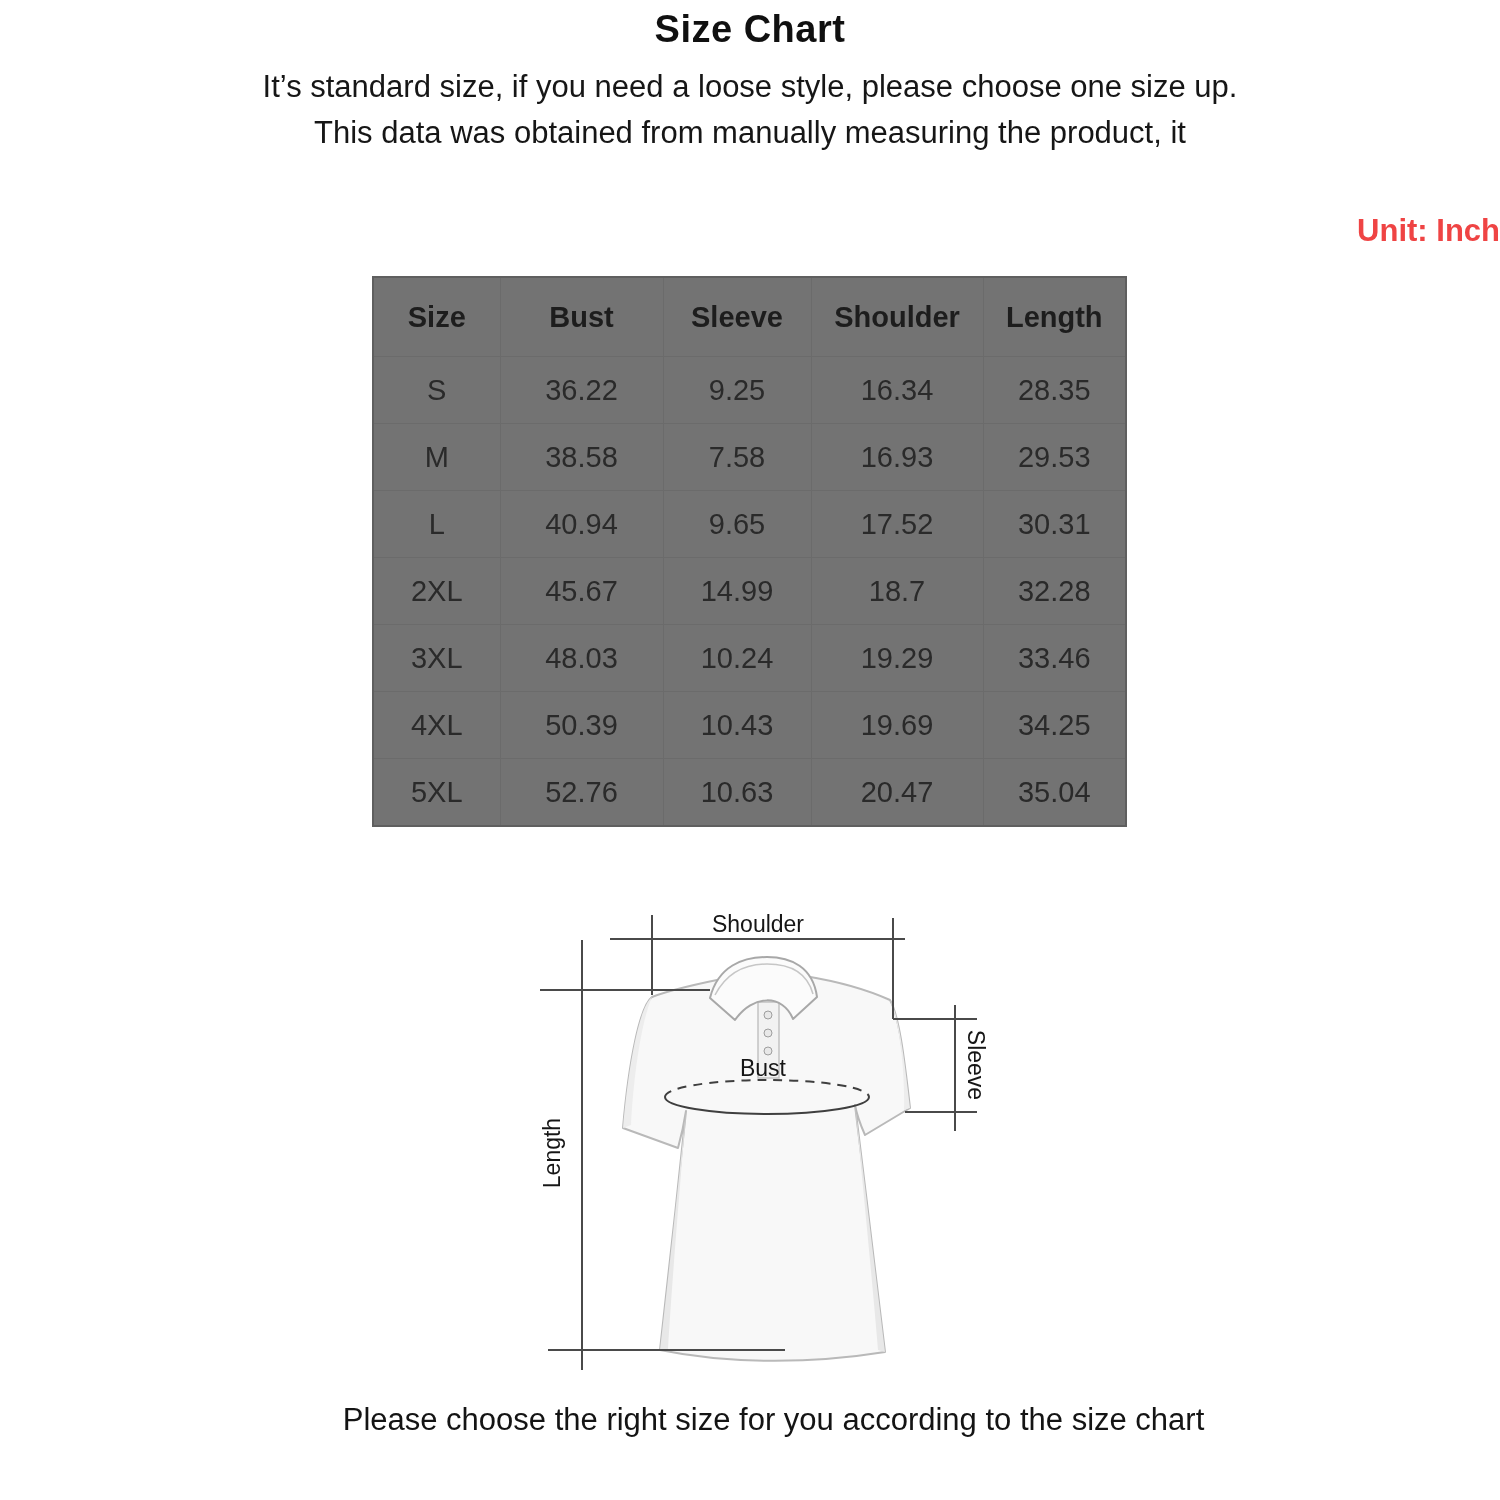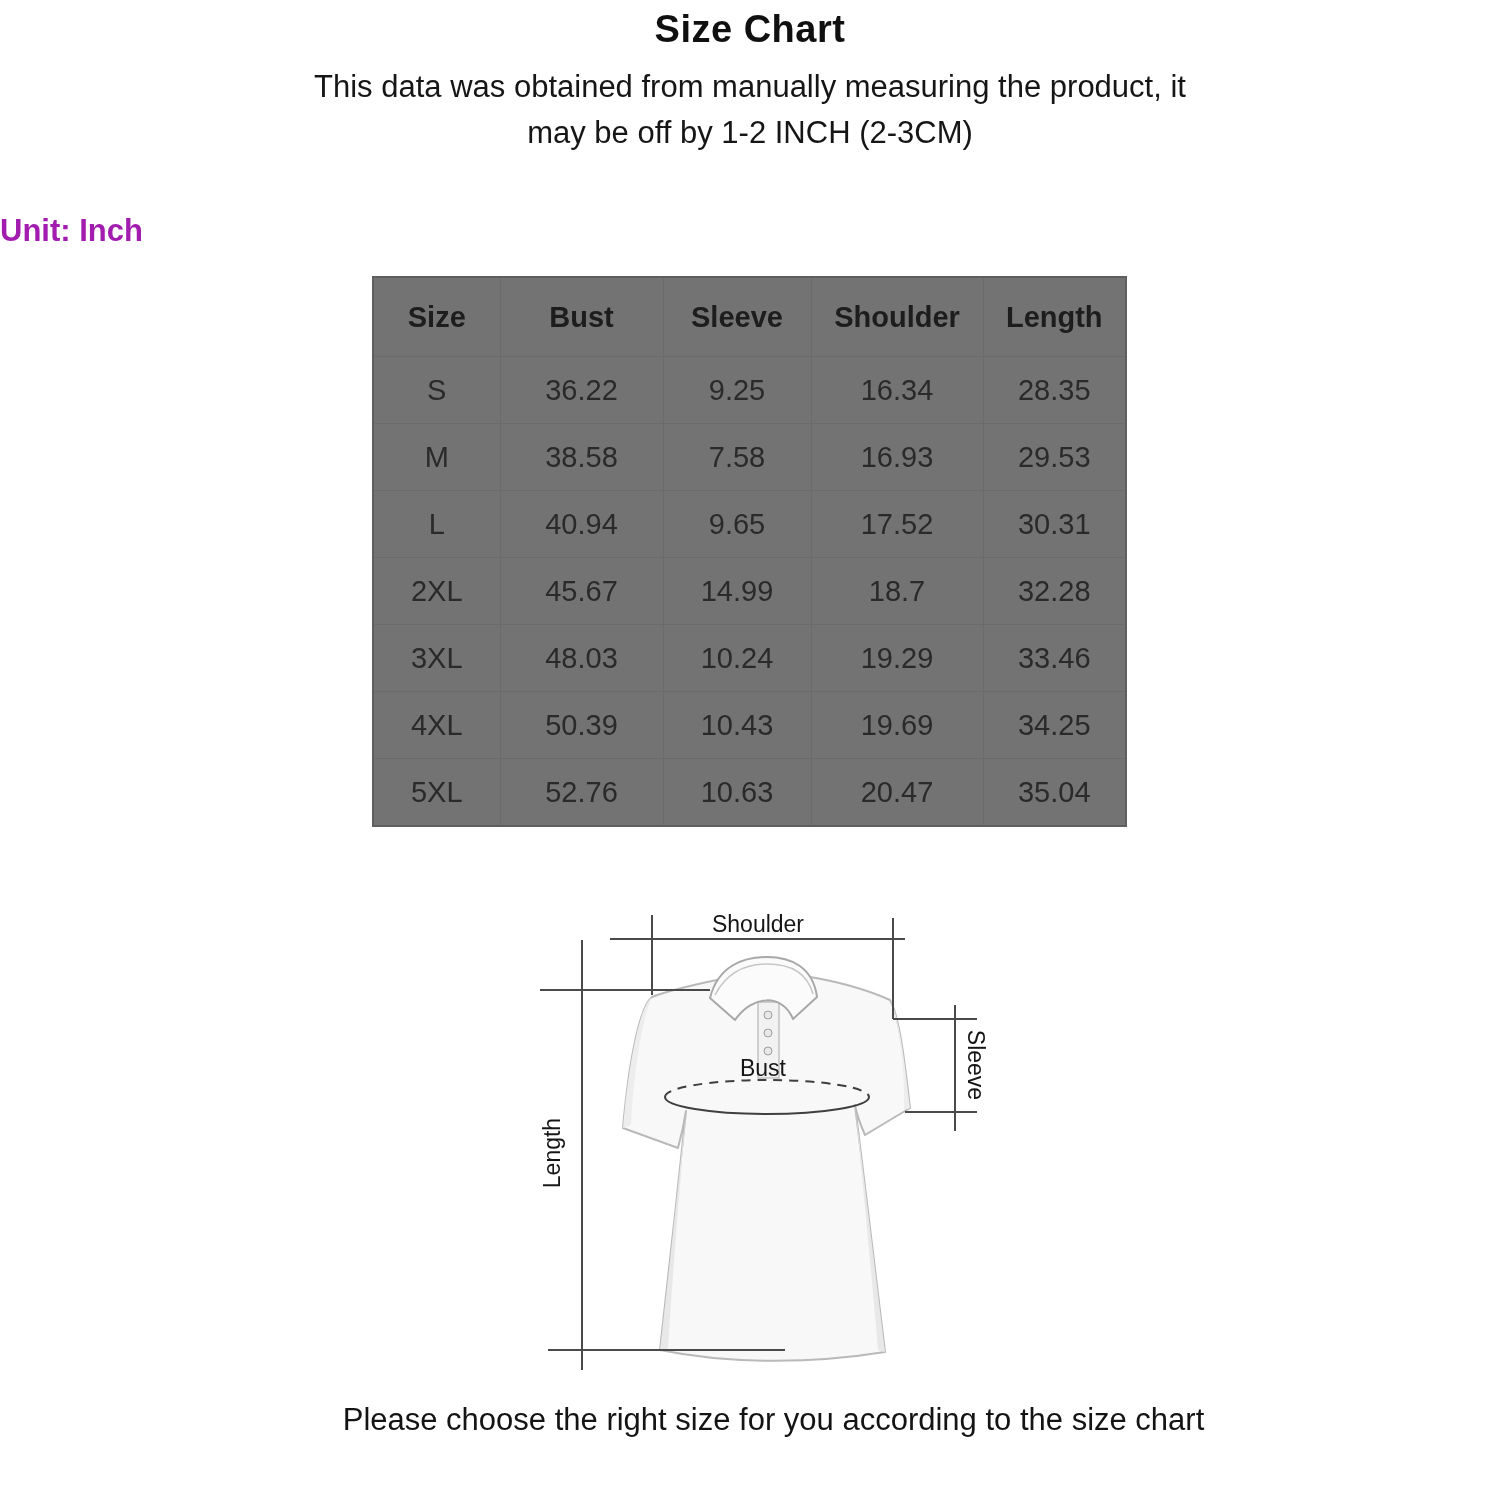--- a/index.html
+++ b/index.html
@@ -36,24 +36,24 @@
     font-size: 31px;
     line-height: 46px;
     color: #161616;
   }
   .intro span { display: block; }
   .unit-heading {
     position: absolute;
     top: 213px;
     left: 0;
     width: 100%;
-    text-align: left;
+    text-align: right;
     font-size: 31px;
     font-weight: 700;
-    color: #a21caf;
+    color: #ef4444;
   }
   table.size-table {
     position: absolute;
     left: 372px;
     top: 276px;
     width: 753px;
     border-collapse: collapse;
     table-layout: fixed;
     background: #737373;
     border: 2px solid #5f5f5f;
@@ -102,22 +102,22 @@
   .footer-note span { display: block; padding-left: 47px; }
 </style>
 </head>
 <body>
 
 <div class="canvas">
 
   <div class="title">Size Chart</div>
 
   <div class="intro">
+    <span>It’s standard size, if you need a loose style, please choose one size up.</span>
     <span>This data was obtained from manually measuring the product, it</span>
-    <span>may be off by 1-2 INCH (2-3CM)</span>
   </div>
 
   <div class="unit-heading">Unit: Inch</div>
 
   <table class="size-table">
     <colgroup>
       <col style="width:127px">
         <col style="width:163px">
         <col style="width:148px">
         <col style="width:172px">

